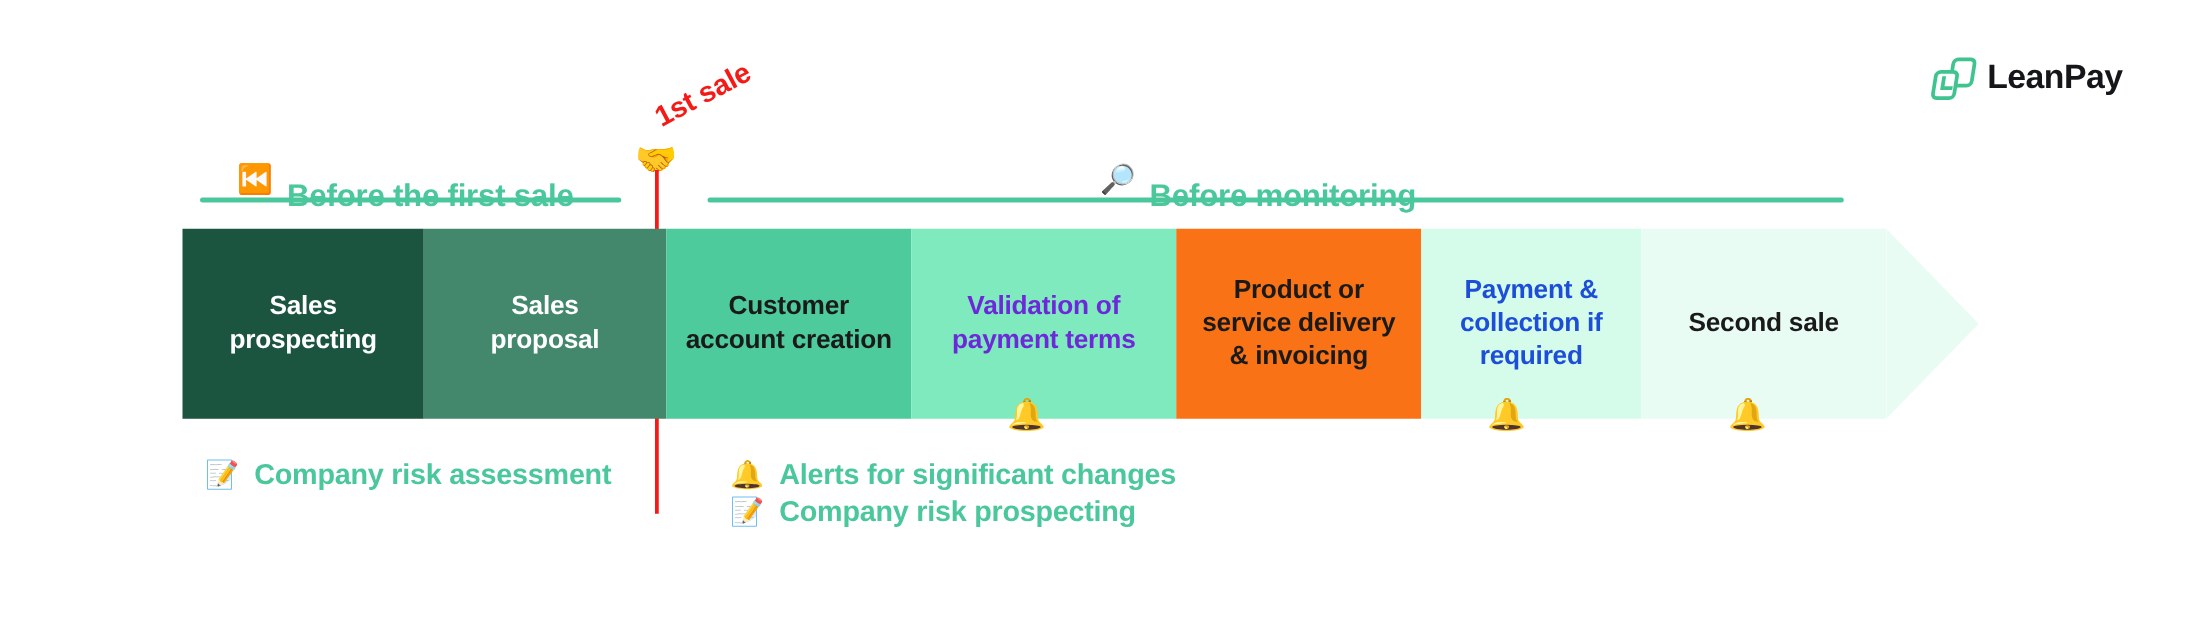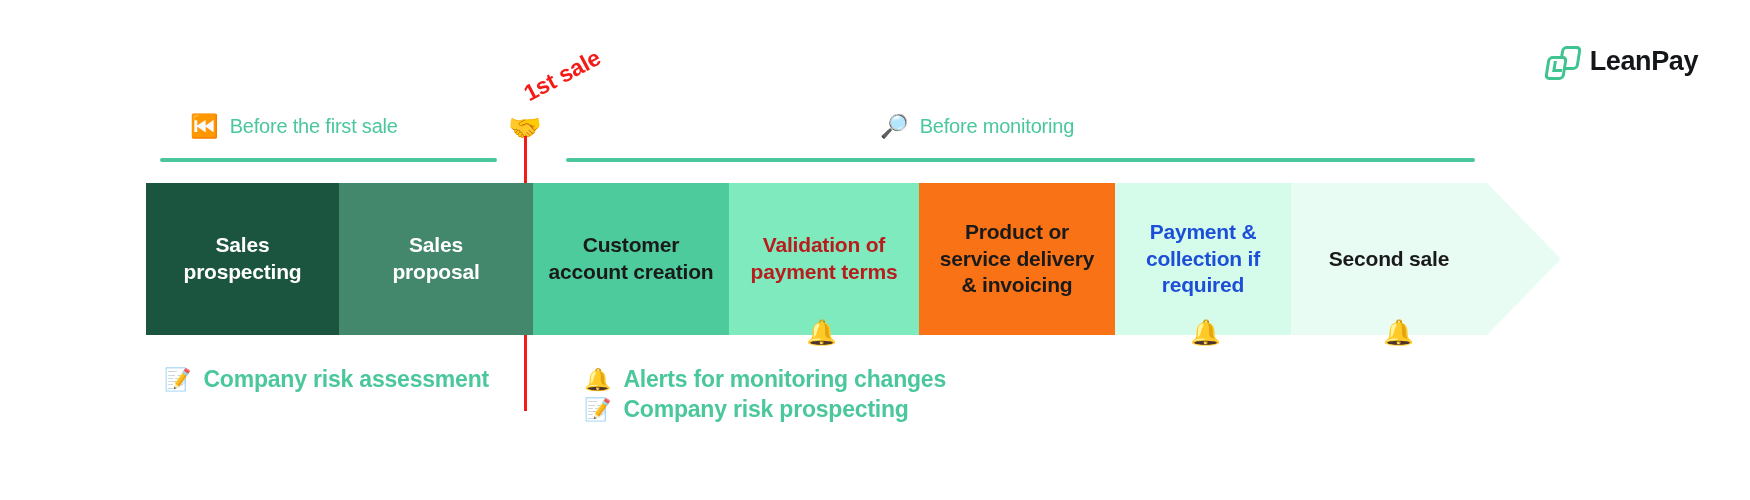--- a/index.html
+++ b/index.html
@@ -80,24 +80,25 @@
     display: flex;
     align-items: center;
     gap: 11px;
     white-space: nowrap;
   }
   .phase-icon {
     font-size: 23px;
     line-height: 1;
   }
   .phase-label {
-    font-size: 20px;
-    font-weight: normal;
+    font-size: 25px;
+    font-weight: bold;
     color: #4ac79b;
     letter-spacing: -0.2px;
+    margin-top: 28px;
   }
   .phase-rule {
     position: absolute;
     height: 4px;
     background: #4ac79b;
     border-radius: 2px;
   }
 
   
   .milestone-line {
@@ -216,21 +217,21 @@
 prospecting</span>
     </div>
     <div class="seg" style="width: 194px; background: rgb(67, 136, 109); color: rgb(255, 255, 255);">
       <span class="seg-label">Sales
 proposal</span>
     </div>
     <div class="seg" style="width: 196px; background: rgb(77, 203, 156); color: rgb(26, 26, 26); justify-content: center;">
       <span class="seg-label">Customer
 account creation</span>
     </div>
-    <div class="seg" style="width: 190px; background: rgb(126, 234, 189); color: #b91c1c;">
+    <div class="seg" style="width: 212px; background: rgb(126, 234, 189); color: #6d28d9;">
       <span class="seg-label">Validation of
 payment terms</span>
     </div>
     <div class="seg" style="width: 196px; background: #f97316; color: rgb(26, 26, 26);">
       <span class="seg-label">Product or
 service delivery
 &amp; invoicing</span>
     </div>
     <div class="seg" style="width: 176px; background: rgb(213, 251, 235); color: #1d4ed8;">
       <span class="seg-label">Payment &amp;
@@ -247,21 +248,21 @@
   <div class="bell-mark" style="left:1190px; top:320px;">🔔</div>
   <div class="bell-mark" style="left:1383px; top:320px;">🔔</div>
 
   <div class="note" style="left:164px; top:366px;">
     <span class="note-icon">📝</span>
     <span class="note-text">Company risk assessment</span>
   </div>
 
   <div class="note" style="left:584px; top:366px;">
     <span class="note-icon">🔔</span>
-    <span class="note-text">Alerts for monitoring changes</span>
+    <span class="note-text">Alerts for significant changes</span>
   </div>
 
   <div class="note" style="left:584px; top:396px;">
     <span class="note-icon">📝</span>
     <span class="note-text">Company risk prospecting</span>
   </div>
 
 </div>
 
 </body></html>

